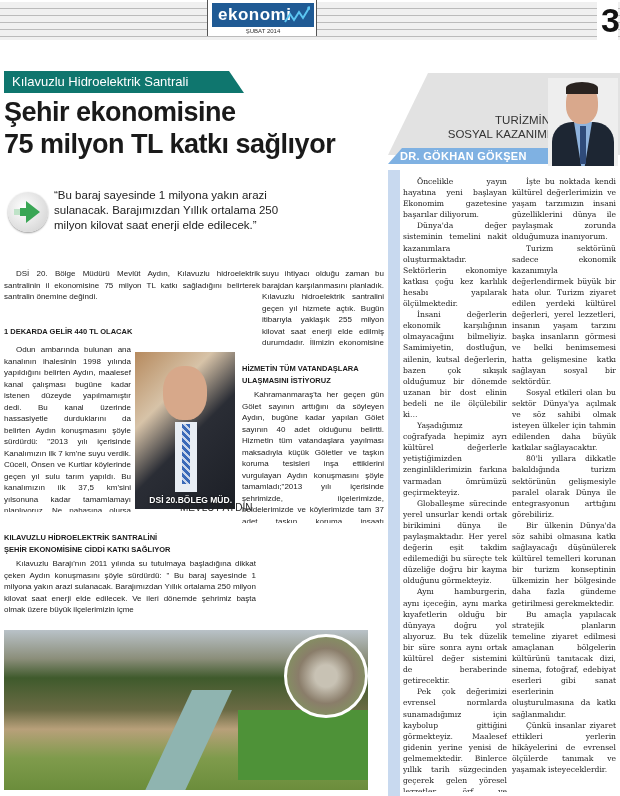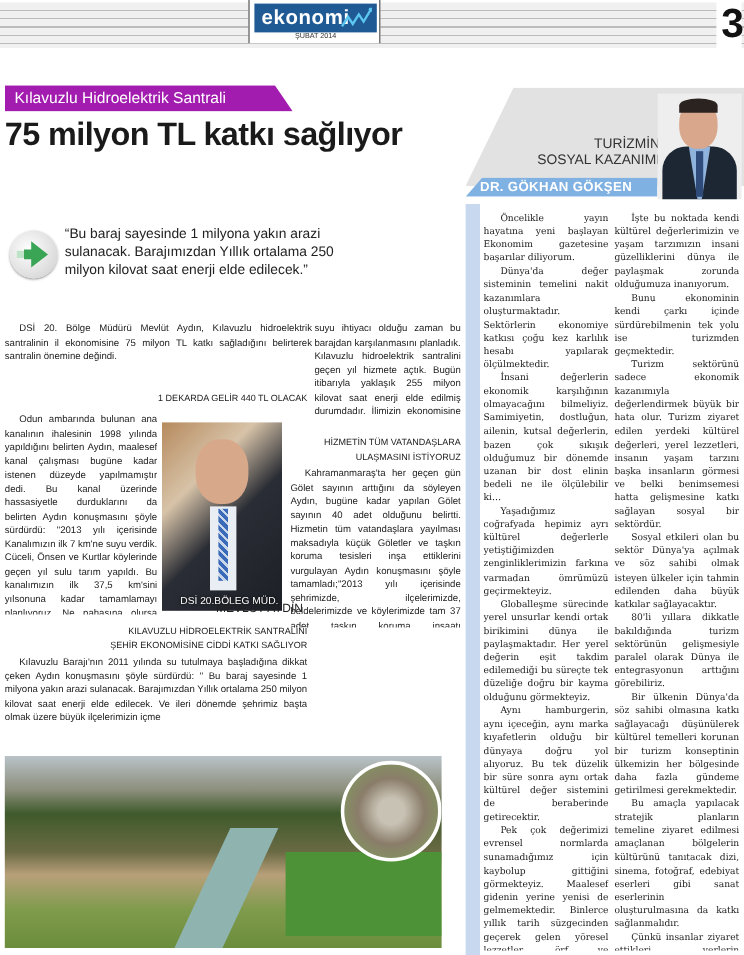--- a/index.html
+++ b/index.html
@@ -6,33 +6,33 @@
 html,body{width:620px;height:796px;background:#fff;overflow:hidden}
 body{position:relative;font-family:"Liberation Sans",sans-serif;color:#222}
 .hdr{position:absolute;left:0;top:0;width:620px;height:42px}
 .hdr .lines{position:absolute;left:0;top:2px;width:620px;height:38px;
  background:repeating-linear-gradient(#f0f0f0 0 6px,#bbb 6px 7px);}
 .hdr .logo-box{position:absolute;left:207px;top:0;width:110px;height:36px;background:#fff;border-left:1px solid #555;border-right:1px solid #555}
 .hdr .logo{position:absolute;left:4px;top:3px;width:102px;height:24px;background:#1f5a94;color:#fff;font-weight:bold;font-size:17px;letter-spacing:0.5px;padding-left:6px;line-height:24px}
 .hdr .logo svg{position:absolute;right:4px;top:3px}
 .hdr .date{position:absolute;left:0;width:110px;top:28px;text-align:center;font-size:6px;color:#333}
 .hdr .pnum{position:absolute;right:2px;top:0;font-size:34px;font-weight:bold;color:#111;background:#fff;padding-left:4px;line-height:40px;letter-spacing:-2px}
-.kicker{position:absolute;left:4px;top:71px;height:22px;width:240px;background:#a21caf;color:#fff;font-size:13px;line-height:22px;padding-left:8px;clip-path:polygon(0 0,225px 0,240px 22px,0 22px)}
+.kicker{position:absolute;left:4px;top:71px;height:22px;width:240px;background:#0f766e;color:#fff;font-size:13px;line-height:22px;padding-left:8px;clip-path:polygon(0 0,225px 0,240px 22px,0 22px)}
 .title{position:absolute;left:4px;top:96px;width:380px;font-size:27px;font-weight:bold;line-height:32px;color:#1a1a1a;letter-spacing:-0.5px}
 .quote-icon{position:absolute;left:8px;top:192px;width:40px;height:40px;border-radius:50%;background:radial-gradient(circle at 40% 40%,#fff,#ccc);box-shadow:0 1px 2px #999}
 .quote-icon svg{position:absolute;left:4px;top:4px}
 .quote{position:absolute;left:54px;top:188px;width:235px;font-size:11.5px;line-height:15px;color:#222}
 .col{position:absolute;font-size:8px;line-height:11.5px;text-align:justify;color:#222}
 .col p{text-indent:12px}
-.sub{font-weight:normal;text-align:right;font-size:7.5px;text-indent:0 !important;margin:8px 0 3px;color:#1a1a1a}
+.sub{font-weight:bold;text-align:left;font-size:7.5px;text-indent:0 !important;margin:8px 0 3px;color:#1a1a1a}
 .photo-p{position:absolute;left:135px;top:352px;width:100px;height:157px;background:linear-gradient(135deg,#b68a5e 0%,#d7c3a8 30%,#2a2d35 55%,#1c1f26 100%);overflow:hidden}
 .photo-p .face{position:absolute;left:28px;top:14px;width:44px;height:54px;border-radius:45%;background:#d7a88a}
 .photo-p .shirt{position:absolute;left:40px;top:70px;width:22px;height:70px;background:#e9eef4}
 .photo-p .tie{position:absolute;left:47px;top:72px;width:8px;height:60px;background:repeating-linear-gradient(45deg,#3a6ab8 0 3px,#c9d6ea 3px 5px)}
-.photo-p .cap{position:absolute;left:0;bottom:4px;width:100%;text-align:right;padding-right:3px;color:#fff;font-size:8.5px;font-weight:normal;text-shadow:0 0 2px #000}
+.photo-p .cap{position:absolute;left:0;bottom:4px;width:100%;text-align:right;padding-right:3px;color:#fff;font-size:8.5px;font-weight:bold;text-shadow:0 0 2px #000}
 .cap2{position:absolute;left:180px;top:502px;font-size:10px;font-weight:normal;color:#222}
 .land{position:absolute;left:4px;top:630px;width:364px;height:160px;background:linear-gradient(180deg,#b9c2c8 0%,#8b8e7a 18%,#3f5a2c 30%,#6a6a44 50%,#b8a07a 62%,#7f9b4c 80%,#6b8d3c 100%);overflow:hidden}
 .land .canal{position:absolute;left:160px;top:60px;width:40px;height:120px;background:#8fb4b0;transform:skewX(-25deg)}
 .land .field{position:absolute;right:0;top:80px;width:130px;height:70px;background:#4e9238}
 .land .inset{position:absolute;left:280px;top:4px;width:84px;height:84px;border-radius:50%;border:3px solid #fff;background:radial-gradient(circle,#c8c2b4 20%,#8a7d6a 50%,#7ea35a 100%)}
 .strip{position:absolute;left:388px;top:170px;width:12px;height:626px;background:#c8d9ef}
 .col-banner{position:absolute;left:388px;top:73px;width:232px;height:82px;background:#e2e2e2;clip-path:polygon(40px 0,232px 0,232px 82px,0 82px)}
 .col-title{position:absolute;left:440px;top:113px;width:110px;text-align:right;font-size:11.5px;line-height:14px;color:#333}
 .col-name-bar{position:absolute;left:388px;top:148px;width:160px;height:16px;background:#7fb1e2;clip-path:polygon(14px 0,160px 0,160px 16px,0 16px)}
 .col-name{position:absolute;left:400px;top:149px;width:146px;text-align:left;color:#fff;font-weight:bold;font-size:11px;line-height:14px;letter-spacing:0.3px}
@@ -58,20 +58,21 @@
         <circle cx="25" cy="2" r="1.8" fill="#5cc6f2"></circle>
       </svg>
     </div>
     <div class="date">ŞUBAT 2014</div>
   </div>
   <div class="pnum">3</div>
 </div>
 
 <div class="kicker">Kılavuzlu Hidroelektrik Santrali</div>
 <div class="title">
+  <div>Şehir ekonomisine</div>
   <div>75 milyon TL katkı sağlıyor</div>
 </div>
 
 <div class="quote-icon">
   <svg width="32" height="32" viewBox="0 0 32 32">
     <rect x="2" y="13" width="14" height="6" fill="#bfe3c8"></rect>
     <polygon points="14,5 28,16 14,27 14,20 8,20 8,12 14,12" fill="#3aa655"></polygon>
   </svg>
 </div>
 <div class="quote">“Bu baraj sayesinde 1 milyona yakın arazi sulanacak. Barajımızdan Yıllık ortalama 250 milyon kilovat saat enerji elde edilecek.”</div>
@@ -79,21 +80,21 @@
 <div class="col" style="left:4px;top:268px;width:127px">
   <p style="width:256px">DSİ 20. Bölge Müdürü Mevlüt Aydın, Kılavuzlu hidroelektrik santralinin il ekonomisine 75 milyon TL katkı sağladığını belirterek santralin önemine değindi.</p>
 </div>
 <div class="col" style="left:4px;top:318px;width:252px">
   <div class="sub">1 DEKARDA GELİR 440 TL OLACAK</div>
 </div>
 <div class="col" style="left:4px;top:344px;width:127px;height:168px;overflow:hidden">
   <p>Odun ambarında bulunan ana kanalının ihalesinin 1998 yılında yapıldığını belirten Aydın, maalesef kanal çalışması bugüne kadar istenen düzeyde yapılmamıştır dedi. Bu kanal üzerinde hassasiyetle durduklarını da belirten Aydın konuşmasını şöyle sürdürdü: "2013 yılı içerisinde Kanalımızın ilk 7 km'ne suyu verdik. Cüceli, Önsen ve Kurtlar köylerinde geçen yıl sulu tarım yapıldı. Bu kanalımızın ilk 37,5 km'sini yılsonuna kadar tamamlamayı planlıyoruz. Ne pahasına olursa olsun biz bu kanaldan yılsonundan önce suyu akıtacağız. Bu sözü Kahramanmaraşlı hemşerilerime veriyorum. Bu proje ile 1 dekarda gelir 440 TL olacaktır. Bu şehir ve ülke ekonomisi için çok önemlidir."</p>
 </div>
 <div class="col" style="left:4px;top:520px;width:252px">
-  <div class="sub" style="margin-top:0">
+  <div class="sub" style="margin-top:12px">
     <div>KILAVUZLU HİDROELEKTRİK SANTRALİNİ</div>
     <div>ŞEHİR EKONOMİSİNE CİDDİ KATKI SAĞLIYOR</div>
   </div>
   <p>Kılavuzlu Barajı'nın 2011 yılında su tutulmaya başladığına dikkat çeken Aydın konuşmasını şöyle sürdürdü: " Bu baraj sayesinde 1 milyona yakın arazi sulanacak. Barajımızdan Yıllık ortalama 250 milyon kilovat saat enerji elde edilecek. Ve ileri dönemde şehrimiz başta olmak üzere büyük ilçelerimizin içme</p>
 </div>
 
 <div class="col" style="left:262px;top:268px;width:122px;height:82px;overflow:hidden">
   <p style="text-indent:0">suyu ihtiyacı olduğu zaman bu barajdan karşılanmasını planladık. Kılavuzlu hidroelektrik santralini geçen yıl hizmete açtık. Bugün itibarıyla yaklaşık 255 milyon kilovat saat enerji elde edilmiş durumdadır. İlimizin ekonomisine sağladığı katma değer yaklaşık 75 milyon Türk lirasıdır. Eğer biz bu tesisi bitirmemiş olsaydık. Bu 75 milyon akıp gidecekti. Hiçbir ekonomik katkısı sağlanmayacaktı. Keşke bunu önceki yıllarda hizmete alabilseydik" diye kaydetti.</p>
 </div>
 <div class="col" style="left:242px;top:355px;width:142px;height:168px;overflow:hidden">
@@ -139,21 +140,20 @@
   <p>Dünya'da değer sisteminin temelini nakit kazanımlara oluşturmaktadır. Sektörlerin ekonomiye katkısı çoğu kez karlılık hesabı yapılarak ölçülmektedir.</p>
   <p>İnsani değerlerin ekonomik karşılığının olmayacağını bilmeliyiz. Samimiyetin, dostluğun, ailenin, kutsal değerlerin, bazen çok sıkışık olduğumuz bir dönemde uzanan bir dost elinin bedeli ne ile ölçülebilir ki…</p>
   <p>Yaşadığımız coğrafyada hepimiz ayrı kültürel değerlerle yetiştiğimizden zenginliklerimizin farkına varmadan ömrümüzü geçirmekteyiz.</p>
   <p>Globalleşme sürecinde yerel unsurlar kendi ortak birikimini dünya ile paylaşmaktadır. Her yerel değerin eşit takdim edilemediği bu süreçte tek düzeliğe doğru bir kayma olduğunu görmekteyiz.</p>
   <p>Aynı hamburgerin, aynı içeceğin, aynı marka kıyafetlerin olduğu bir dünyaya doğru yol alıyoruz. Bu tek düzelik bir süre sonra aynı ortak kültürel değer sistemini de beraberinde getirecektir.</p>
   <p>Pek çok değerimizi evrensel normlarda sunamadığımız için kaybolup gittiğini görmekteyiz. Maalesef gidenin yerine yenisi de gelmemektedir. Binlerce yıllık tarih süzgecinden geçerek gelen yöresel lezzetler, örf ve adetlerimizin, insani tavır ve davranışlarımızın yerine koyduğumuz bazı değerler bir süre sonra hepimizin mutsuz yaşamasına neden olmaktadır.</p>
 
 </div>
 <div class="rc" style="left:512px;top:176px;width:104px;height:616px;overflow:hidden">
   <p>İşte bu noktada kendi kültürel değerlerimizin ve yaşam tarzımızın insani güzelliklerini dünya ile paylaşmak zorunda olduğumuza inanıyorum.</p>
-  <p>Bunu ekonominin kendi çarkı içinde sürdürebilmenin tek yolu ise turizmden geçmektedir.</p>
   <p>Turizm sektörünü sadece ekonomik kazanımıyla değerlendirmek büyük bir hata olur. Turizm ziyaret edilen yerdeki kültürel değerleri, yerel lezzetleri, insanın yaşam tarzını başka insanların görmesi ve belki benimsemesi hatta gelişmesine katkı sağlayan sosyal bir sektördür.</p>
   <p>Sosyal etkileri olan bu sektör Dünya'ya açılmak ve söz sahibi olmak isteyen ülkeler için tahmin edilenden daha büyük katkılar sağlayacaktır.</p>
   <p>80'li yıllara dikkatle bakıldığında turizm sektörünün gelişmesiyle paralel olarak Dünya ile entegrasyonun arttığını görebiliriz.</p>
   <p>Bir ülkenin Dünya'da söz sahibi olmasına katkı sağlayacağı düşünülerek kültürel temelleri korunan bir turizm konseptinin ülkemizin her bölgesinde daha fazla gündeme getirilmesi gerekmektedir.</p>
   <p>Bu amaçla yapılacak stratejik planların temeline ziyaret edilmesi amaçlanan bölgelerin kültürünü tanıtacak dizi, sinema, fotoğraf, edebiyat eserleri gibi sanat eserlerinin oluşturulmasına da katkı sağlanmalıdır.</p>
   <p>Çünkü insanlar ziyaret ettikleri yerlerin hikâyelerini de evrensel ölçülerde tanımak ve yaşamak isteyeceklerdir.</p>
 
 </div>
 
 </body></html>

